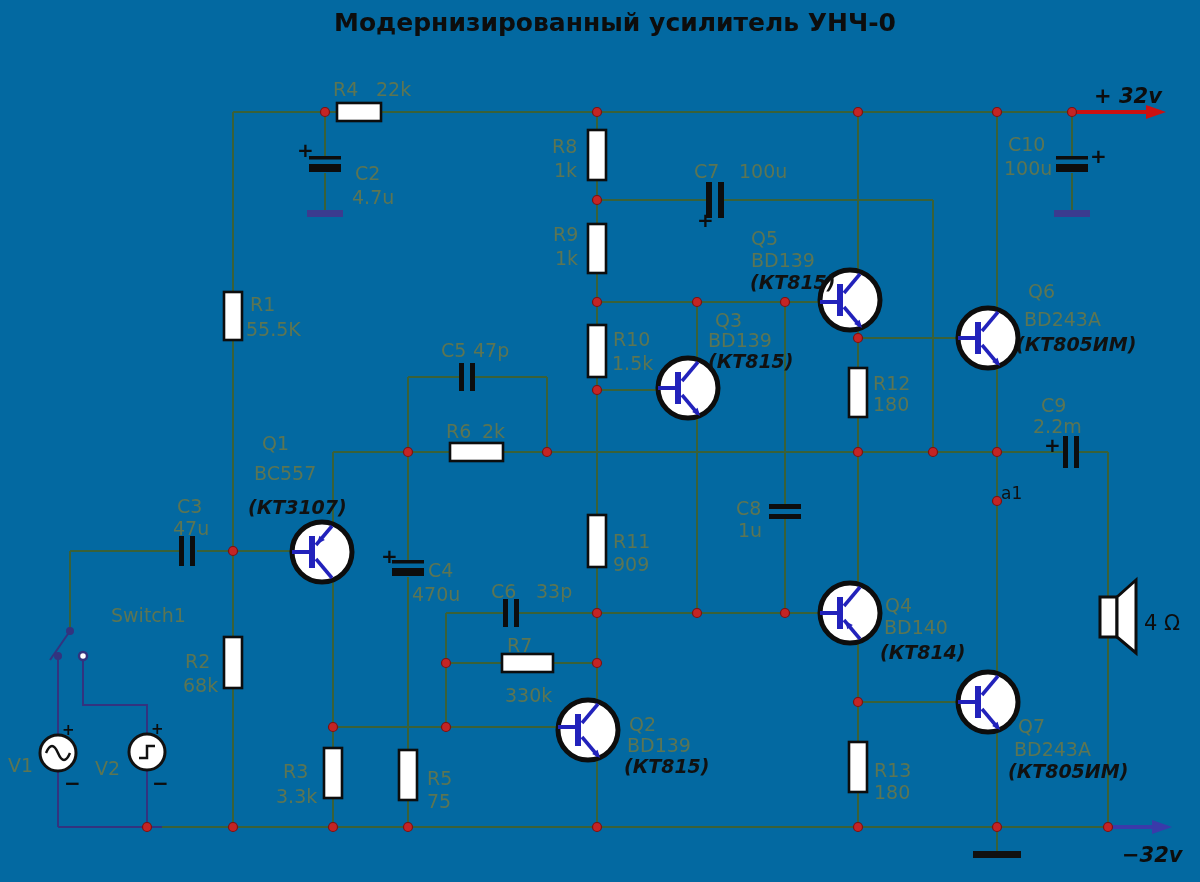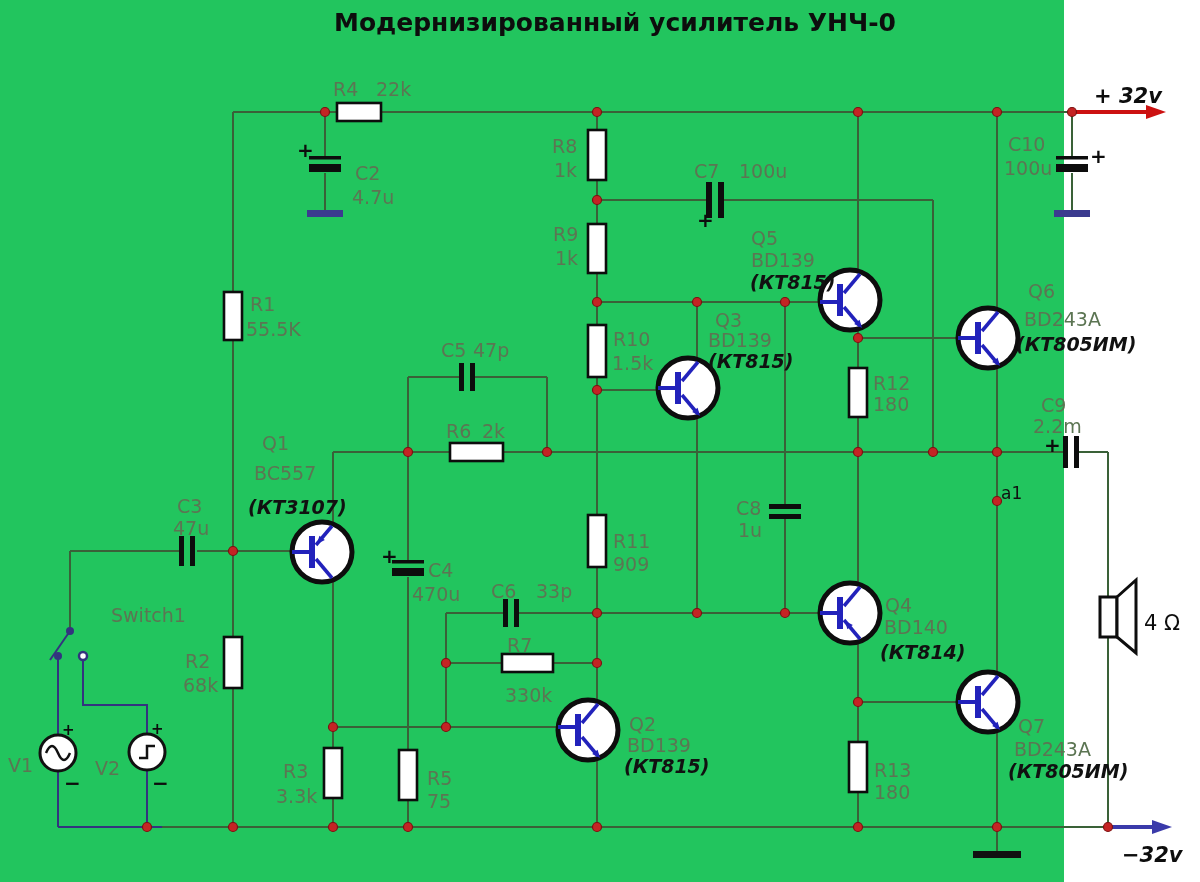--- a/index.html
+++ b/index.html
@@ -1,16 +1,16 @@
 <!DOCTYPE html>
 <html><head>
 <meta charset="utf-8">
 <style>
   html,body{margin:0;padding:0;background:#ffffff;}
-  .stage{position:relative;width:1064px;height:882px;background:#22c55e;font-family:"DejaVu Sans",sans-serif;}
+  .stage{position:relative;width:1200px;height:882px;background:#0369a1;font-family:"DejaVu Sans",sans-serif;}
   svg{display:block;}
   text{font-family:"DejaVu Sans",sans-serif;}
   .ttl{font-size:25px;font-weight:bold;fill:#0d0d0d;}
   .lbl{font-size:19px;fill:#5c7553;}
   .alt{font-size:19px;font-weight:bold;font-style:italic;fill:#111;}
   .blk{font-size:17px;fill:#111;}
   .pw{font-size:21px;font-weight:bold;font-style:italic;fill:#0d0d0d;}
   .pol{font-size:20px;font-weight:bold;fill:#0d0d0d;}
   .pols{font-size:15px;font-weight:bold;fill:#0d0d0d;}
   .imp{font-size:21px;fill:#0d0d0d;}

